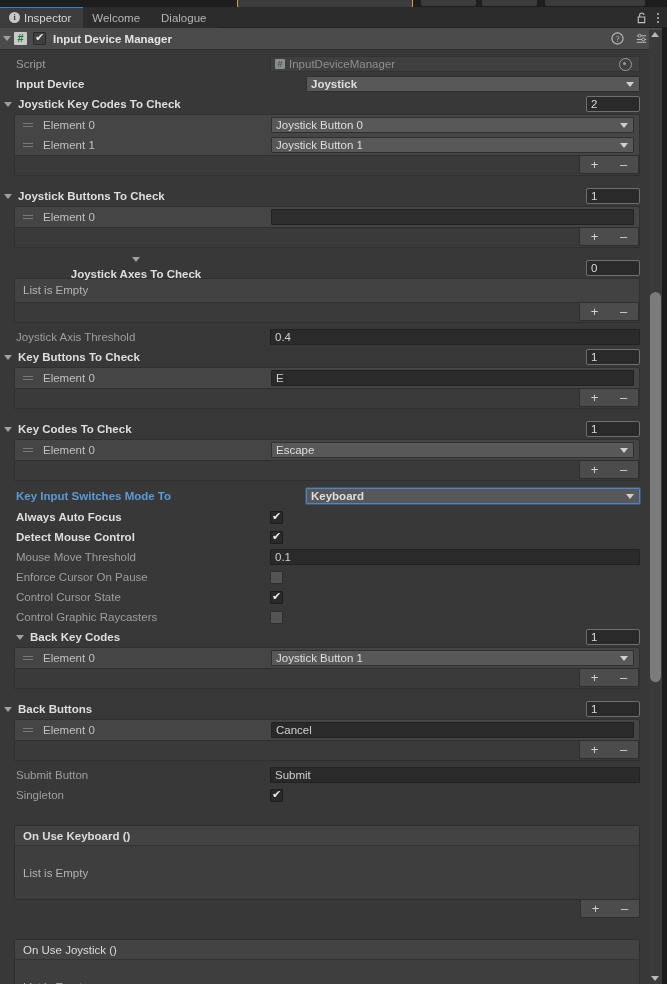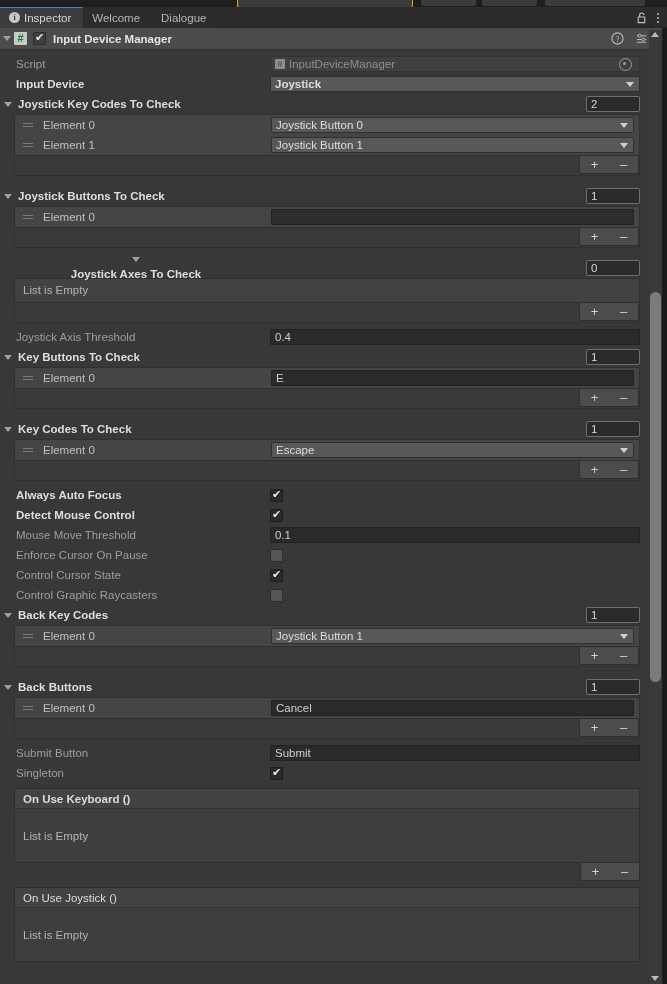--- a/index.html
+++ b/index.html
@@ -101,21 +101,21 @@
   }
   .textfield.empty { background: #2e2e2e; }
   .textfield.disabled { background: #3f3f3f; border-color: #333; color: #8f8f8f; justify-content: space-between; }
 
   .dropdown {
     height: 16px; width: 100%; box-sizing: border-box;
     background: #585858; border: 1px solid #2f2f2f; border-radius: 1px;
     display: flex; align-items: center; justify-content: space-between;
     padding: 0 3px 0 4px; font-size: 11.5px; color: #dedede;
   }
-  .dropdown.bold { font-weight: bold; }
+  .dropdown.bold { font-weight: bold; margin-left: 36px; }
   .dropdown.focus { border: 1px solid #4a86c8; box-shadow: 0 0 0 1px rgba(74,134,200,.4); }
   .dd-arrow {
     width: 0; height: 0; border-left: 4px solid transparent; border-right: 4px solid transparent;
     border-top: 5px solid #d0d0d0; margin-right: 2px;
   }
 
   .numfield {
     position: absolute; right: 27px; top: 2px; width: 54px; height: 16px;
     box-sizing: border-box; background: #2a2a2a; border: 1px solid #6f6f6f; border-radius: 2px;
     display: flex; align-items: center; padding-left: 4px; font-size: 11.5px; color: #d8d8d8;
@@ -142,21 +142,21 @@
   .pmbtn {
     position: absolute; right: 0; top: -1px; width: 60px; height: 19px;
     background: #4c4c4c; border: 1px solid #2e2e2e; border-radius: 0 0 2px 2px;
     display: flex; align-items: center; justify-content: space-around;
     font-size: 13px; color: #d4d4d4; box-sizing: border-box;
   }
   .pmbtn span { line-height: 17px; }
 
   
   .eventbox {
-    margin: 1px 27px 0 14px; background: #3e3e3e;
+    margin: 16px 27px 0 14px; background: #3e3e3e;
     border: 1px solid #2e2e2e; border-radius: 2px;
   }
   .event-title {
     height: 19px; display: flex; align-items: center; padding-left: 8px;
     background: #434343; font-size: 11.5px; color: #dcdcdc; border-bottom: 1px solid #333;
   }
   .event-title.bold { font-weight: bold; }
   .event-body { height: 53px; display: flex; align-items: center; padding-left: 8px;
                 font-size: 11.5px; color: #b4b4b4; }
 
@@ -448,20 +448,31 @@
     </div>
     <div class="addrow">
       <div class="pmbtn">
         <span>+</span>
         <span>–</span>
       </div>
     </div>
 
     <div class="gap-sm"></div>
 
+    <div class="row" style="height:22px;">
+      <div class="lbl-col">
+          <span class="lbl blue">Key Input Switches Mode To</span>
+        </div>
+      <div class="val-col" style="height:22px;">
+        <div class="dropdown focus bold">
+          <span>Keyboard</span>
+          <span class="dd-arrow"></span>
+        </div>
+      </div>
+    </div>
 
     <div class="row">
       <div class="lbl-col">
           <span class="lbl bold">Always Auto Focus</span>
         </div>
       <div class="val-col">
           <span class="cb on"></span>
         </div>
     </div>
 
@@ -506,21 +517,21 @@
     <div class="row">
       <div class="lbl-col">
           <span class="lbl dim">Control Graphic Raycasters</span>
         </div>
       <div class="val-col">
           <span class="cb plain"></span>
         </div>
     </div>
 
     <div class="row">
-      <div class="lbl-col" style="padding-left:4px;">
+      <div class="lbl-col" style="padding-left:4px;margin-left:12px;">
         <span class="foldout-tri"></span>
         <span class="lbl bold">Back Key Codes</span>
       </div>
       <div class="numfield">
         <span>1</span>
       </div>
     </div>
     <div class="arraybox">
       <div class="elrow">
         <span class="drag-handle">

